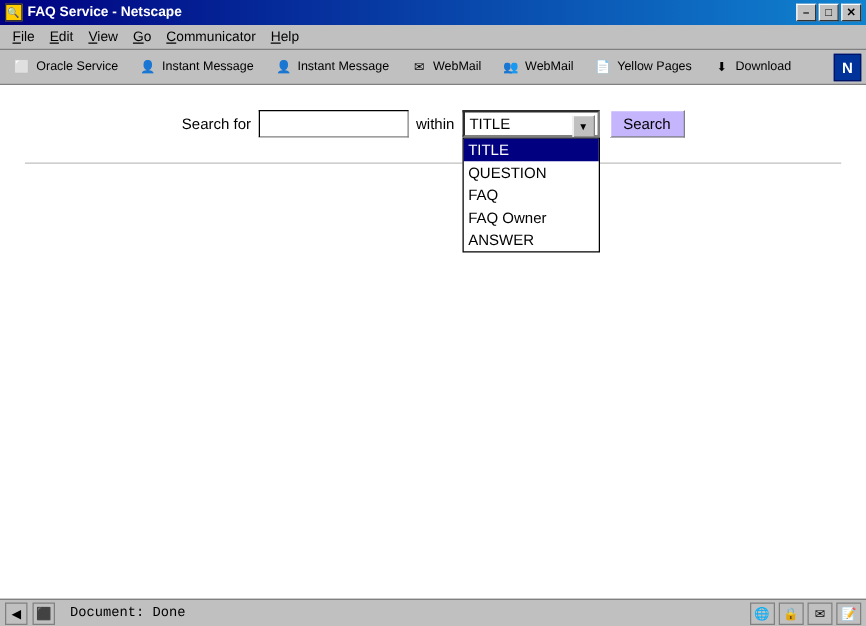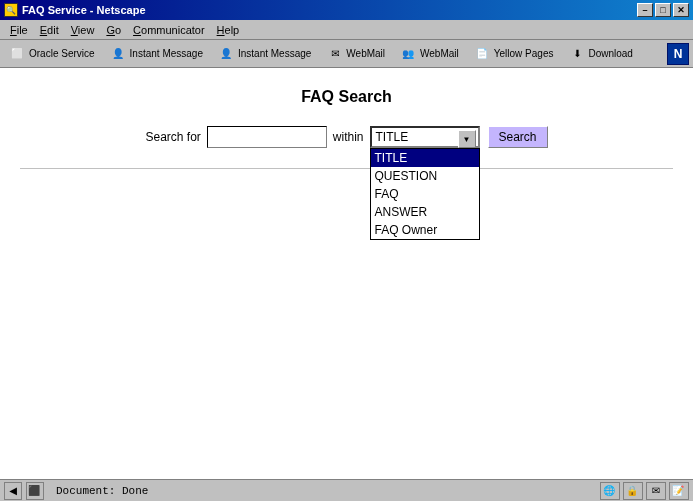--- a/index.html
+++ b/index.html
@@ -330,39 +330,38 @@
   <div class="toolbar-btn">
     <div class="toolbar-btn-icon">⬇</div>
     <span>Download</span>
   </div>
   <div class="toolbar-n-btn">
     <span>N</span>
   </div>
 </div>
 
 <div class="browser-content">
-  <div class="page-title">FAQ Search</div>
 
   <div class="search-row">
     <span class="search-label">Search for</span>
     <input class="search-input" type="text" value="" style="">
     <span class="within-label">within</span>
 
     <div class="select-wrapper">
       <div style="display:flex;align-items:center;border:2px inset #808080;background:white;width:110px;height:22px;position:relative;">
         <span style="flex:1;padding:1px 4px;font-size:12px;color:#000;">TITLE</span>
         <div class="select-arrow">▼</div>
       </div>
 
       <div class="dropdown-list">
         <div class="dropdown-item selected">TITLE</div>
         <div class="dropdown-item">QUESTION</div>
         <div class="dropdown-item">FAQ</div>
+        <div class="dropdown-item">FAQ Owner</div>
         <div class="dropdown-item">ANSWER</div>
-        <div class="dropdown-item">FAQ Owner</div>
       </div>
     </div>
 
     <button class="search-btn">Search</button>
   </div>
 
   <hr class="divider-line">
 </div>
 
 <div class="status-bar">

